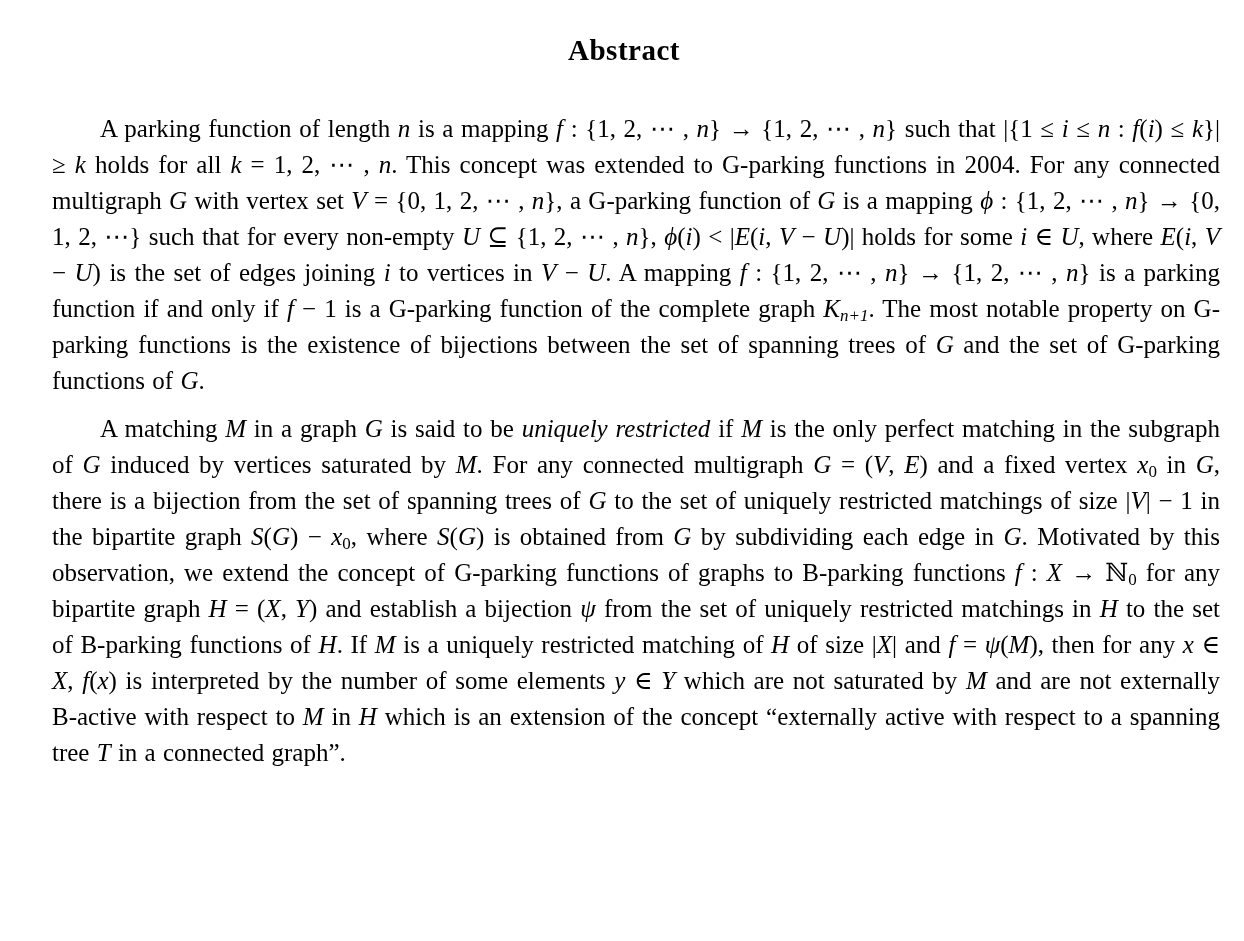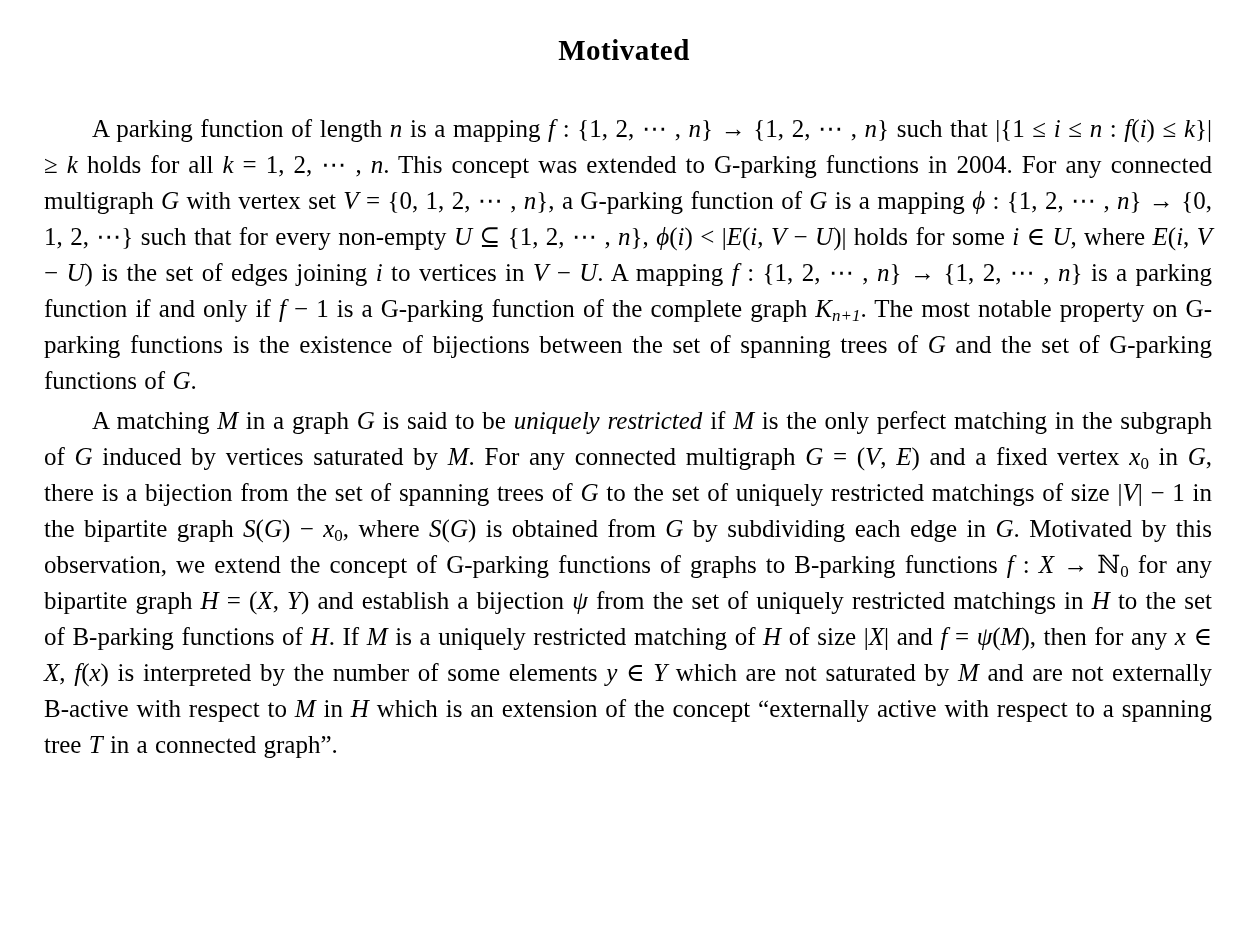--- a/index.html
+++ b/index.html
@@ -26,33 +26,33 @@
     font-size: 29px;
     font-weight: bold;
     margin: 0 0 44px 0;
     letter-spacing: 0.5px;
   }
   .para {
     width: 1168px;
     font-size: 25px;
     line-height: 36px;
     text-align: justify;
-    margin: 4px;
+    margin: 12px;
     text-indent: 48px;
     word-spacing: 1px;
   }
   .mi {
     font-style: italic;
   }
   sub {
     font-size: 68%;
     line-height: 0;
     vertical-align: -0.25em;
   }
 </style>
 </head>
 <body>
 
 <div class="page">
-  <h2 class="title">Motivated</h2>
+  <h2 class="title">Abstract</h2>
   <p class="para"><span>A parking function of length </span><span class="mi">n</span><span> is a mapping </span><span class="mi">f</span><span> : {1, 2, ⋯ , </span><span class="mi">n</span><span>} → {1, 2, ⋯ , </span><span class="mi">n</span><span>} such that |{1 ≤ </span><span class="mi">i</span><span> ≤ </span><span class="mi">n</span><span> : </span><span class="mi">f</span><span>(</span><span class="mi">i</span><span>) ≤ </span><span class="mi">k</span><span>}| ≥ </span><span class="mi">k</span><span> holds for all </span><span class="mi">k</span><span> = 1, 2, ⋯ , </span><span class="mi">n</span><span>. This concept was extended to G-parking functions in 2004. For any connected multigraph </span><span class="mi">G</span><span> with vertex set </span><span class="mi">V</span><span> = {0, 1, 2, ⋯ , </span><span class="mi">n</span><span>}, a G-parking function of </span><span class="mi">G</span><span> is a mapping </span><span class="mi">ϕ</span><span> : {1, 2, ⋯ , </span><span class="mi">n</span><span>} → {0, 1, 2, ⋯} such that for every non-empty </span><span class="mi">U</span><span> ⊆ {1, 2, ⋯ , </span><span class="mi">n</span><span>}, </span><span class="mi">ϕ</span><span>(</span><span class="mi">i</span><span>) &lt; |</span><span class="mi">E</span><span>(</span><span class="mi">i</span><span>, </span><span class="mi">V</span><span> − </span><span class="mi">U</span><span>)| holds for some </span><span class="mi">i</span><span> ∈ </span><span class="mi">U</span><span>, where </span><span class="mi">E</span><span>(</span><span class="mi">i</span><span>, </span><span class="mi">V</span><span> − </span><span class="mi">U</span><span>) is the set of edges joining </span><span class="mi">i</span><span> to vertices in </span><span class="mi">V</span><span> − </span><span class="mi">U</span><span>. A mapping </span><span class="mi">f</span><span> : {1, 2, ⋯ , </span><span class="mi">n</span><span>} → {1, 2, ⋯ , </span><span class="mi">n</span><span>} is a parking function if and only if </span><span class="mi">f</span><span> − 1 is a G-parking function of the complete graph </span><span class="mi">K</span><sub class="mi">n+1</sub><span>. The most notable property on G-parking functions is the existence of bijections between the set of spanning trees of </span><span class="mi">G</span><span> and the set of G-parking functions of </span><span class="mi">G</span><span>.</span></p>
   <p class="para"><span>A matching </span><span class="mi">M</span><span> in a graph </span><span class="mi">G</span><span> is said to be </span><span class="mi">uniquely restricted</span><span> if </span><span class="mi">M</span><span> is the only perfect matching in the subgraph of </span><span class="mi">G</span><span> induced by vertices saturated by </span><span class="mi">M</span><span>. For any connected multigraph </span><span class="mi">G</span><span> = (</span><span class="mi">V</span><span>, </span><span class="mi">E</span><span>) and a fixed vertex </span><span class="mi">x</span><sub>0</sub><span> in </span><span class="mi">G</span><span>, there is a bijection from the set of spanning trees of </span><span class="mi">G</span><span> to the set of uniquely restricted matchings of size |</span><span class="mi">V</span><span>| − 1 in the bipartite graph </span><span class="mi">S</span><span>(</span><span class="mi">G</span><span>) − </span><span class="mi">x</span><sub>0</sub><span>, where </span><span class="mi">S</span><span>(</span><span class="mi">G</span><span>) is obtained from </span><span class="mi">G</span><span> by subdividing each edge in </span><span class="mi">G</span><span>. Motivated by this observation, we extend the concept of G-parking functions of graphs to B-parking functions </span><span class="mi">f</span><span> : </span><span class="mi">X</span><span> → ℕ</span><sub>0</sub><span> for any bipartite graph </span><span class="mi">H</span><span> = (</span><span class="mi">X</span><span>, </span><span class="mi">Y</span><span>) and establish a bijection </span><span class="mi">ψ</span><span> from the set of uniquely restricted matchings in </span><span class="mi">H</span><span> to the set of B-parking functions of </span><span class="mi">H</span><span>. If </span><span class="mi">M</span><span> is a uniquely restricted matching of </span><span class="mi">H</span><span> of size |</span><span class="mi">X</span><span>| and </span><span class="mi">f</span><span> = </span><span class="mi">ψ</span><span>(</span><span class="mi">M</span><span>), then for any </span><span class="mi">x</span><span> ∈ </span><span class="mi">X</span><span>, </span><span class="mi">f</span><span>(</span><span class="mi">x</span><span>) is interpreted by the number of some elements </span><span class="mi">y</span><span> ∈ </span><span class="mi">Y</span><span> which are not saturated by </span><span class="mi">M</span><span> and are not externally B-active with respect to </span><span class="mi">M</span><span> in </span><span class="mi">H</span><span> which is an extension of the concept “externally active with respect to a spanning tree </span><span class="mi">T</span><span> in a connected graph”.</span></p>
 </div>
 
 </body></html>

